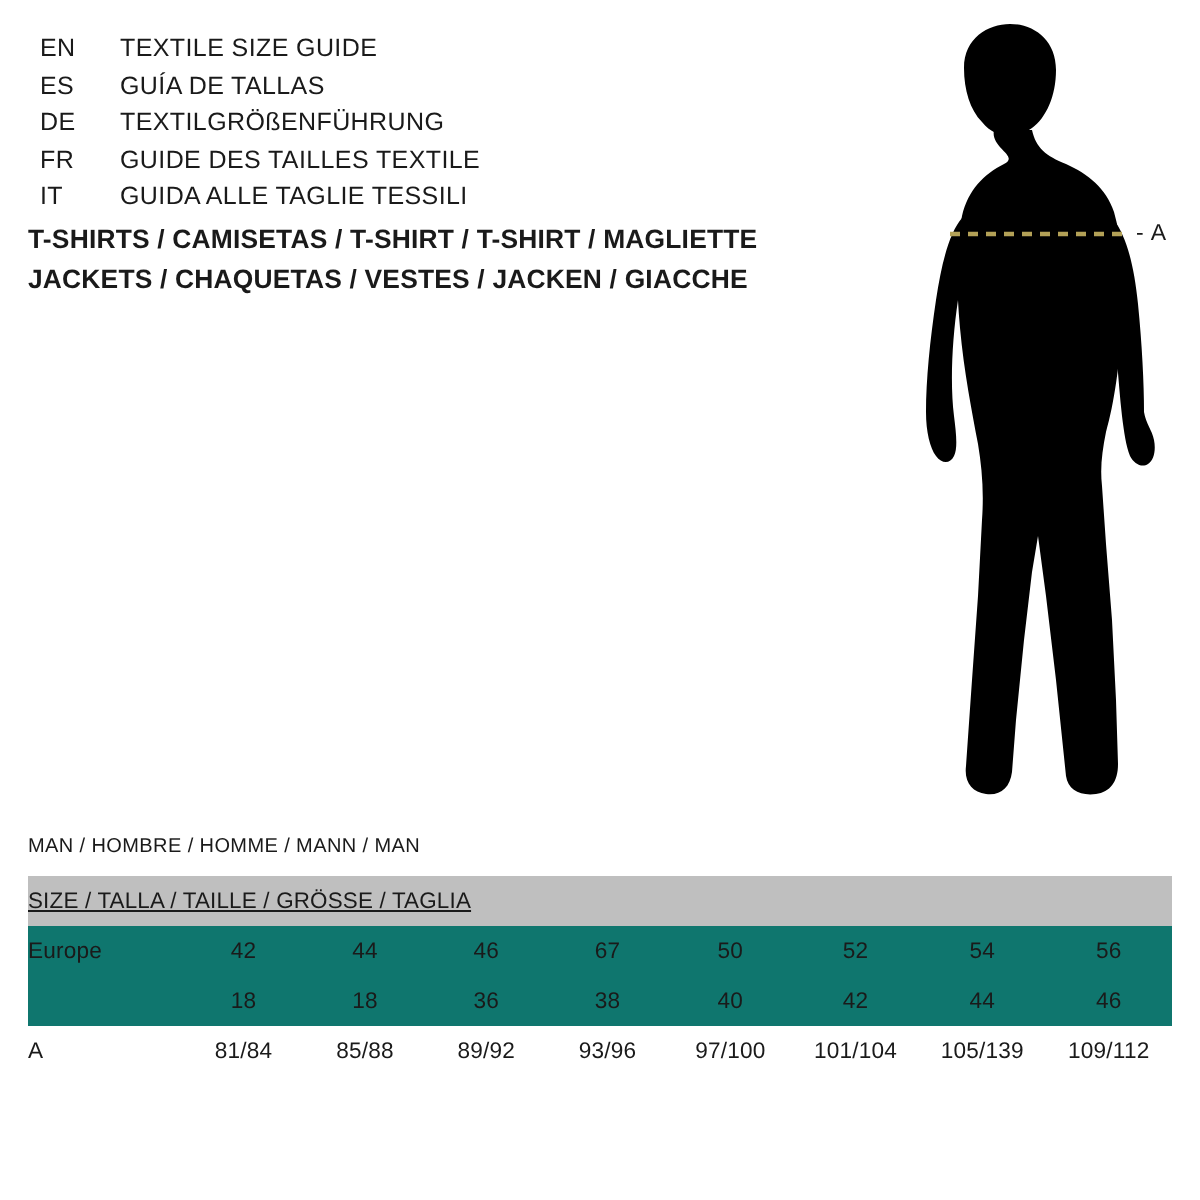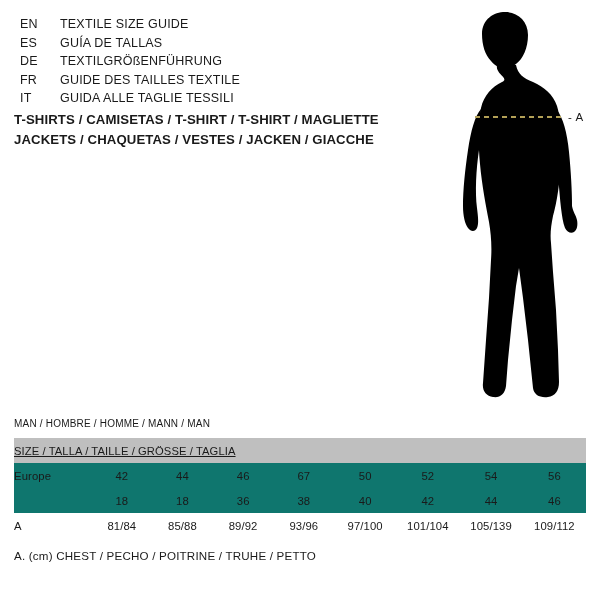--- a/index.html
+++ b/index.html
@@ -244,16 +244,15 @@
           <td class="col-val">85/88</td>
           <td class="col-val">89/92</td>
           <td class="col-val">93/96</td>
           <td class="col-val">97/100</td>
           <td class="col-val">101/104</td>
           <td class="col-val">105/139</td>
           <td class="col-val">109/112</td>
         </tr>
       </tbody>
     </table>
-    <div class="footnote">A. (cm) CHEST / PECHO / POITRINE / TRUHE / PETTO</div>
   </div>
 
 </div>
 
 </body></html>

